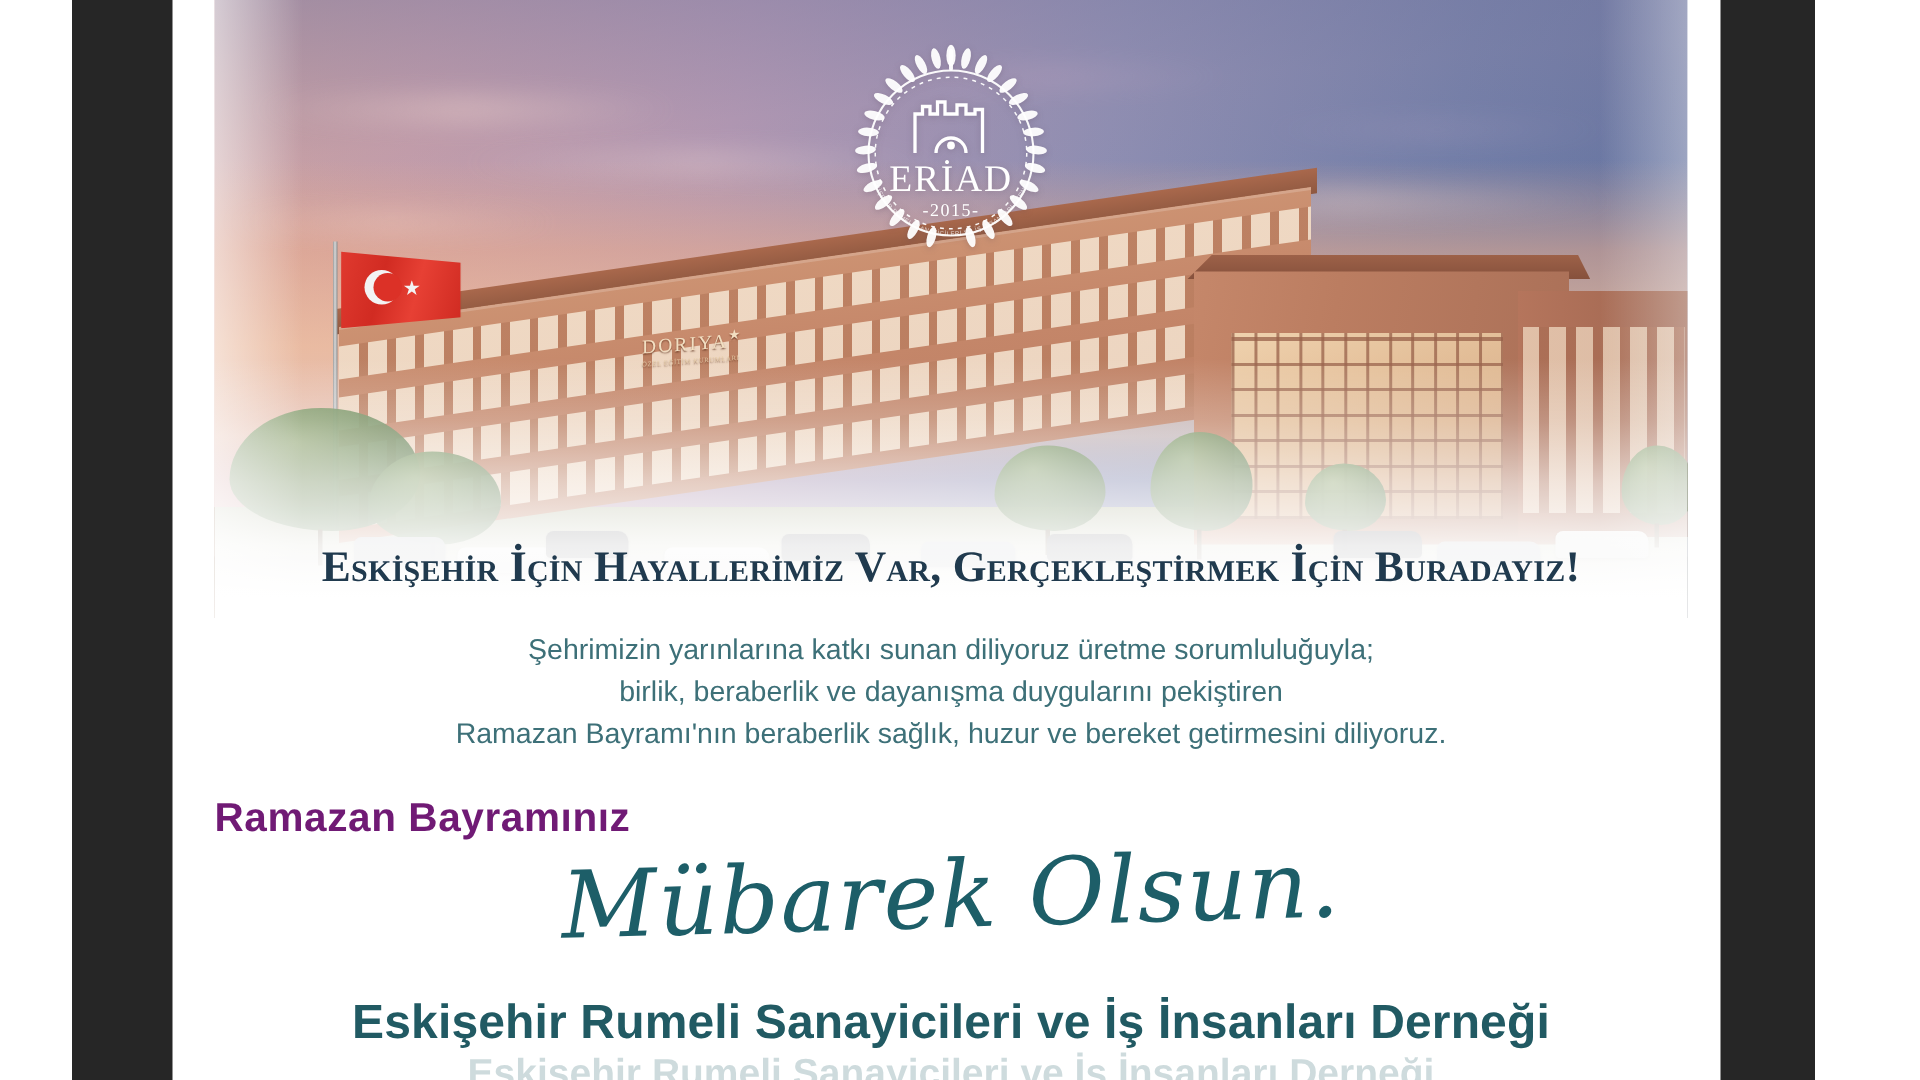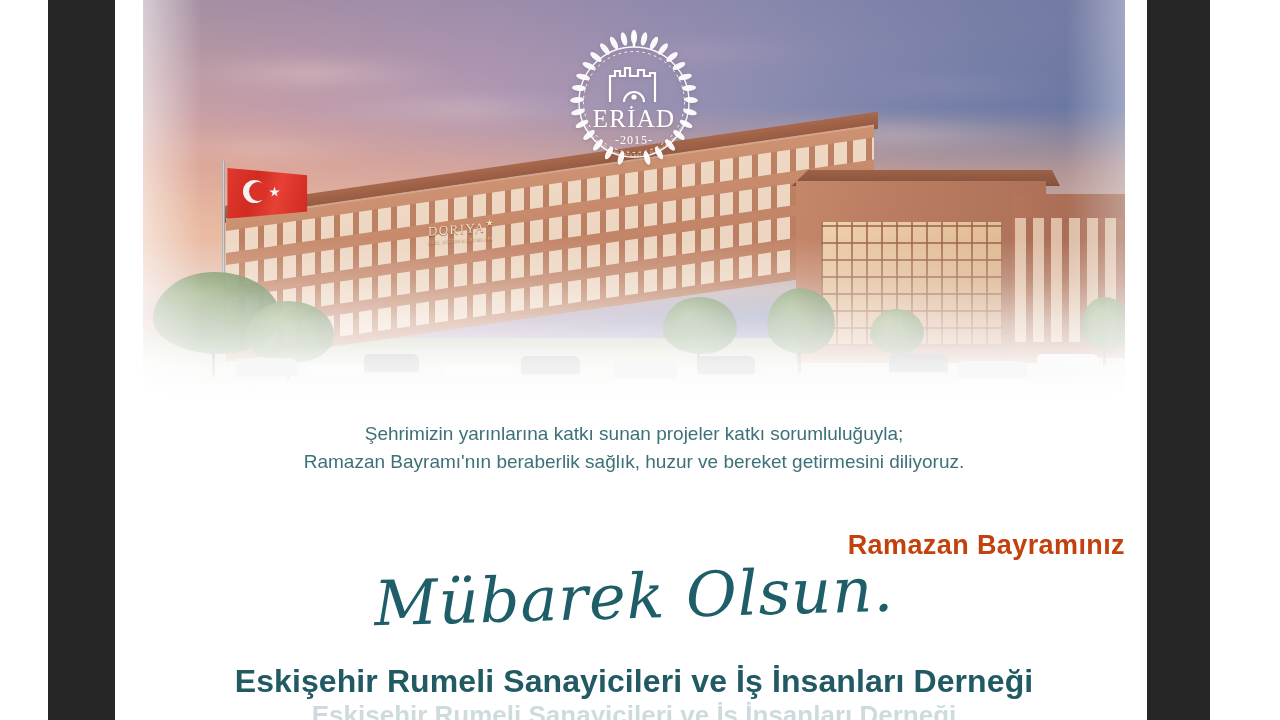--- a/index.html
+++ b/index.html
@@ -275,22 +275,22 @@
     text-align:center;
     color:#3d7078;
     font-size:19px;
     line-height:28px;
     font-family:"Liberation Sans", sans-serif;
   }
   .body-copy p { white-space:nowrap; }
 
   .greet-1 {
     position:absolute; left:0; right:0; top:530px;
-    text-align:right;
-    color:#c2410c;
+    text-align:left;
+    color:#701a75;
     font-size:27px; font-weight:700;
     letter-spacing:.4px;
   }
   .greet-2 {
     position:absolute; left:0; right:0; top:560px;
     text-align:center;
     color:#1d5e68;
     font-family:"DejaVu Serif", serif;
     font-style:italic;
     font-size:62px;
@@ -452,23 +452,25 @@
         <text x="76" y="101" text-anchor="middle" font-family="Liberation Serif, serif" font-size="25" letter-spacing="1.2" fill="#ffffff">ERİAD</text>
 
         <text x="76" y="118" text-anchor="middle" font-family="Liberation Serif, serif" font-size="12" letter-spacing="1" fill="#ffffff">-2015-</text>
 
         <text font-family="Liberation Sans, sans-serif" font-size="4.1" fill="#ffffff" opacity="0.72" letter-spacing="0.35">
           <textPath href="#arcbottom" startOffset="50%" text-anchor="middle">ESKİŞEHİR RUMELİ SANAYİCİLERİ VE İŞ İNSANLARI DERNEĞİ</textPath>
         </text>
       </svg>
     </div>
 
+    <div class="headline">Eskişehir İçin Hayallerimiz Var, Gerçekleştirmek İçin Buradayız!</div>
 
     <div class="body-copy">
-      <p>Şehrimizin yarınlarına katkı sunan projeler katkı sorumluluğuyla;</p>
+      <p>Şehrimizin yarınlarına katkı sunan diliyoruz üretme sorumluluğuyla;</p>
+      <p>birlik, beraberlik ve dayanışma duygularını pekiştiren</p>
       <p>Ramazan Bayramı'nın beraberlik sağlık, huzur ve bereket getirmesini diliyoruz.</p>
     </div>
 
     <div class="greet-1">Ramazan Bayramınız</div>
     <div class="greet-2">Mübarek Olsun.</div>
 
     <div class="org-name">Eskişehir Rumeli Sanayicileri ve İş İnsanları Derneği</div>
     <div class="org-shadow">Eskişehir Rumeli Sanayicileri ve İş İnsanları Derneği</div>
 
   </div>

